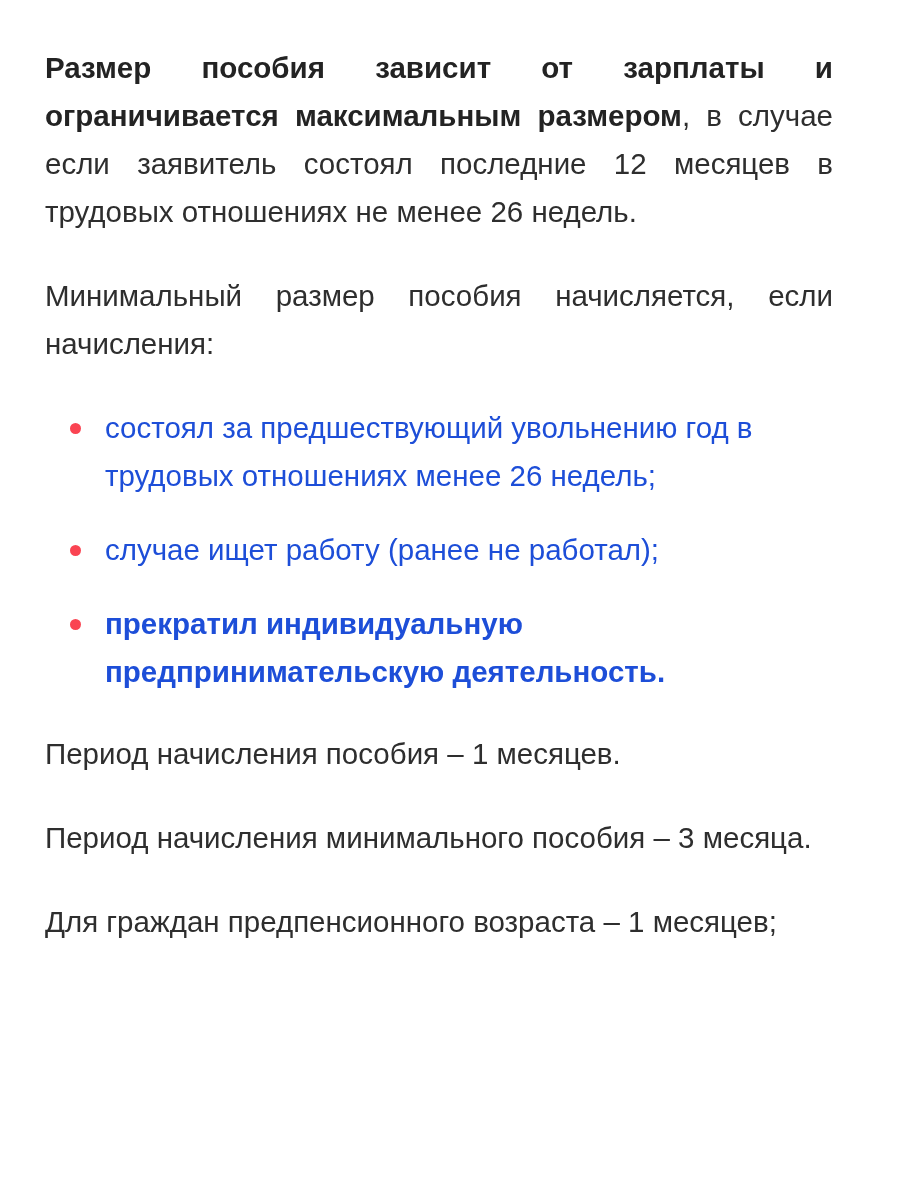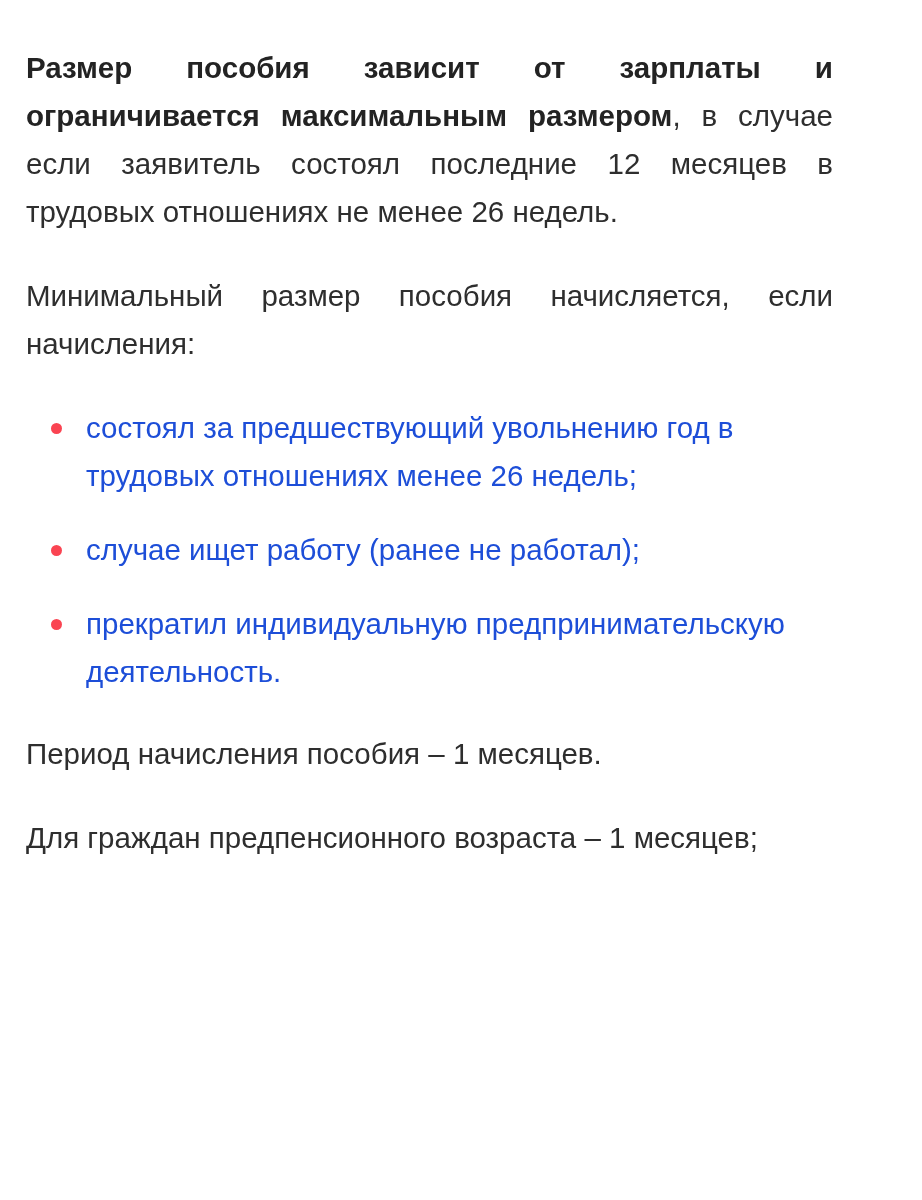--- a/index.html
+++ b/index.html
@@ -12,21 +12,21 @@
     min-height: 1200px;
     background: #ffffff;
     font-family: "Liberation Sans", "DejaVu Sans", sans-serif;
     color: #2e2e2e;
     -webkit-font-smoothing: antialiased;
   }
 
   .article {
     box-sizing: border-box;
     width: 870px;
-    padding: 44px 37px 20px 26px;
+    padding: 44px 37px 20px 45px;
   }
 
   .para {
     margin: 0 0 36px 0;
     font-size: 29.5px;
     line-height: 48px;
     text-align: justify;
     text-justify: inter-word;
     color: #2e2e2e;
     letter-spacing: 0;
@@ -54,20 +54,21 @@
     padding-left: 60px;
     margin-bottom: 26px;
     font-size: 29.5px;
     line-height: 48px;
     text-align: left;
     color: #1d4ed8;
   }
 
   .bullet-item:last-child {
     margin-bottom: 11px;
+    font-weight: bold;
   }
 
   .bullet-dot {
     position: absolute;
     left: 25px;
     top: 19px;
     width: 11px;
     height: 11px;
     border-radius: 50%;
     background: #fa4452;
@@ -96,16 +97,17 @@
       <span class="bullet-text">случае ищет работу (ранее не работал);</span>
     </li>
     <li class="bullet-item">
       <span class="bullet-dot"></span>
       <span class="bullet-text">прекратил индивидуальную предпринимательскую деятельность.</span>
     </li>
   </ul>
 
   <p class="para">Период начисления пособия – 1 месяцев.</p>
 
+  <p class="para">Период начисления минимального пособия – 3 месяца.</p>
 
   <p class="para">Для граждан предпенсионного возраста – 1 месяцев;</p>
 
 </main>
 
 </body></html>

